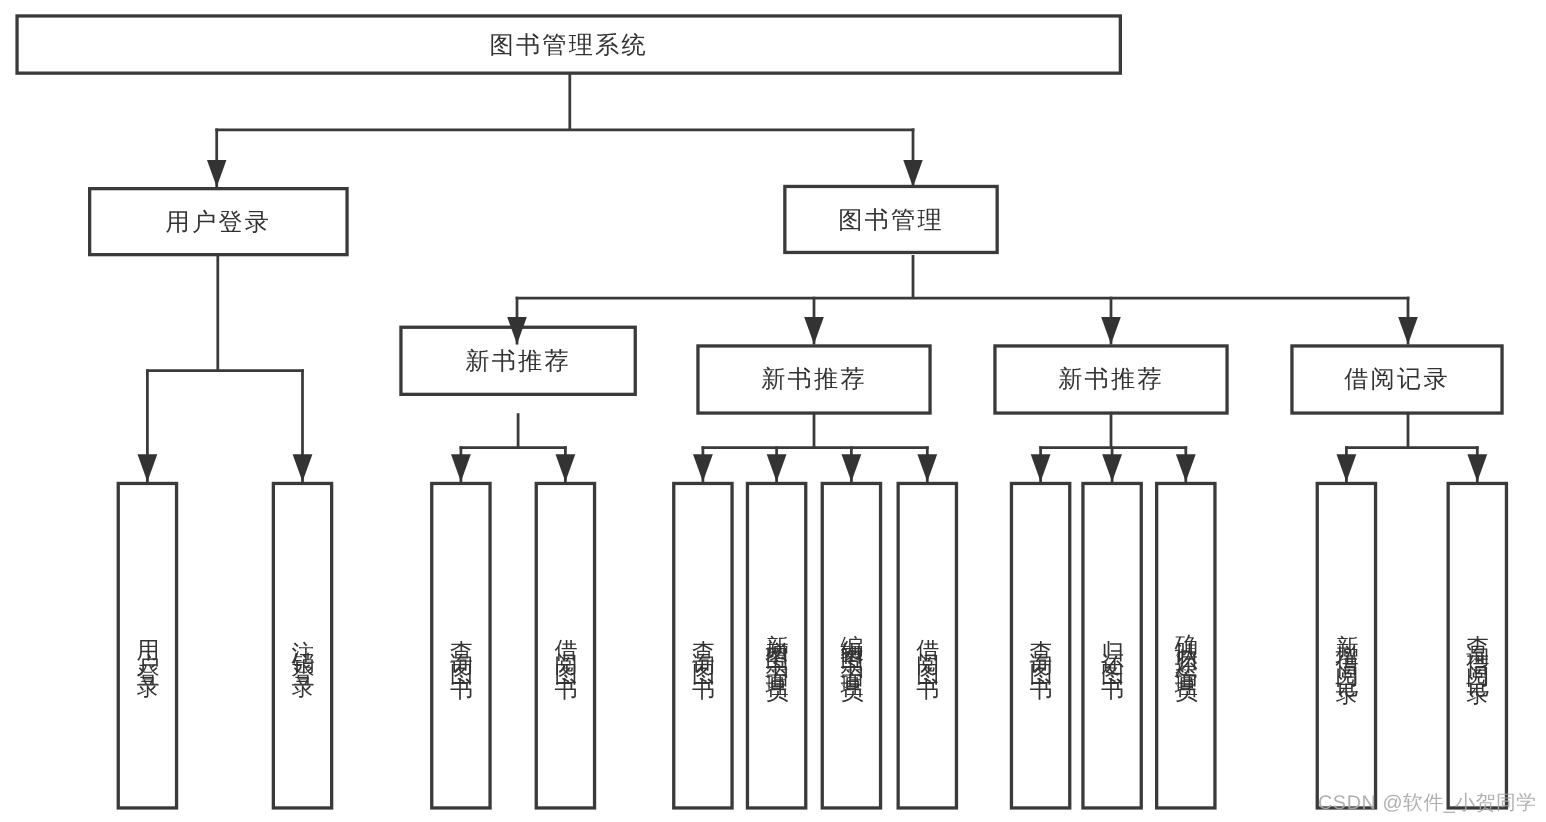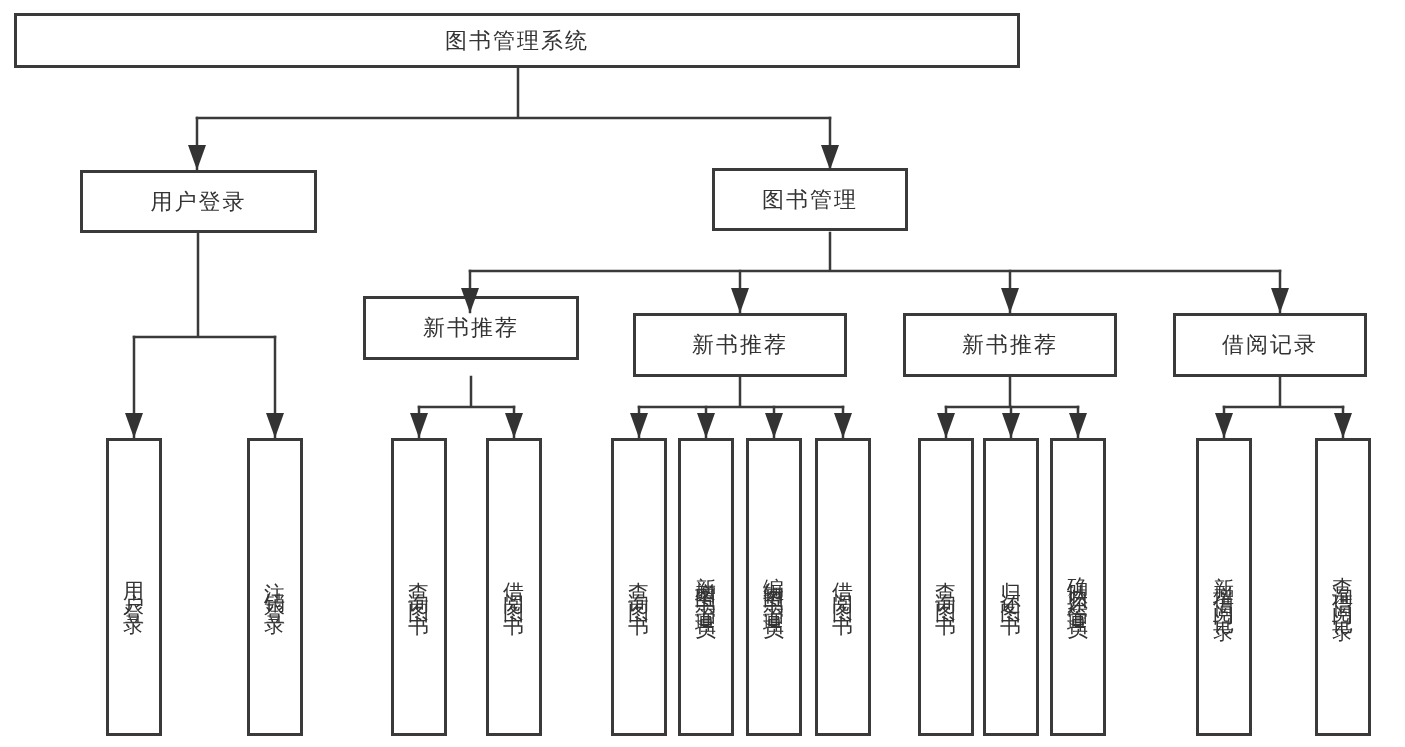--- a/index.html
+++ b/index.html
@@ -160,14 +160,15 @@
     <span class="lbl long">确认归还（管理员）</span>
   </div>
 
   <div class="node v" style="left:1196px;top:438px;width:56px;height:298px">
     <span class="lbl mid">新增借阅记录</span>
   </div>
   <div class="node v" style="left:1315px;top:438px;width:56px;height:298px">
     <span class="lbl mid">查询借阅记录</span>
   </div>
 
+  <div id="watermark">CSDN @软件_小贺同学</div>
 
 </div>
 
 </body></html>

